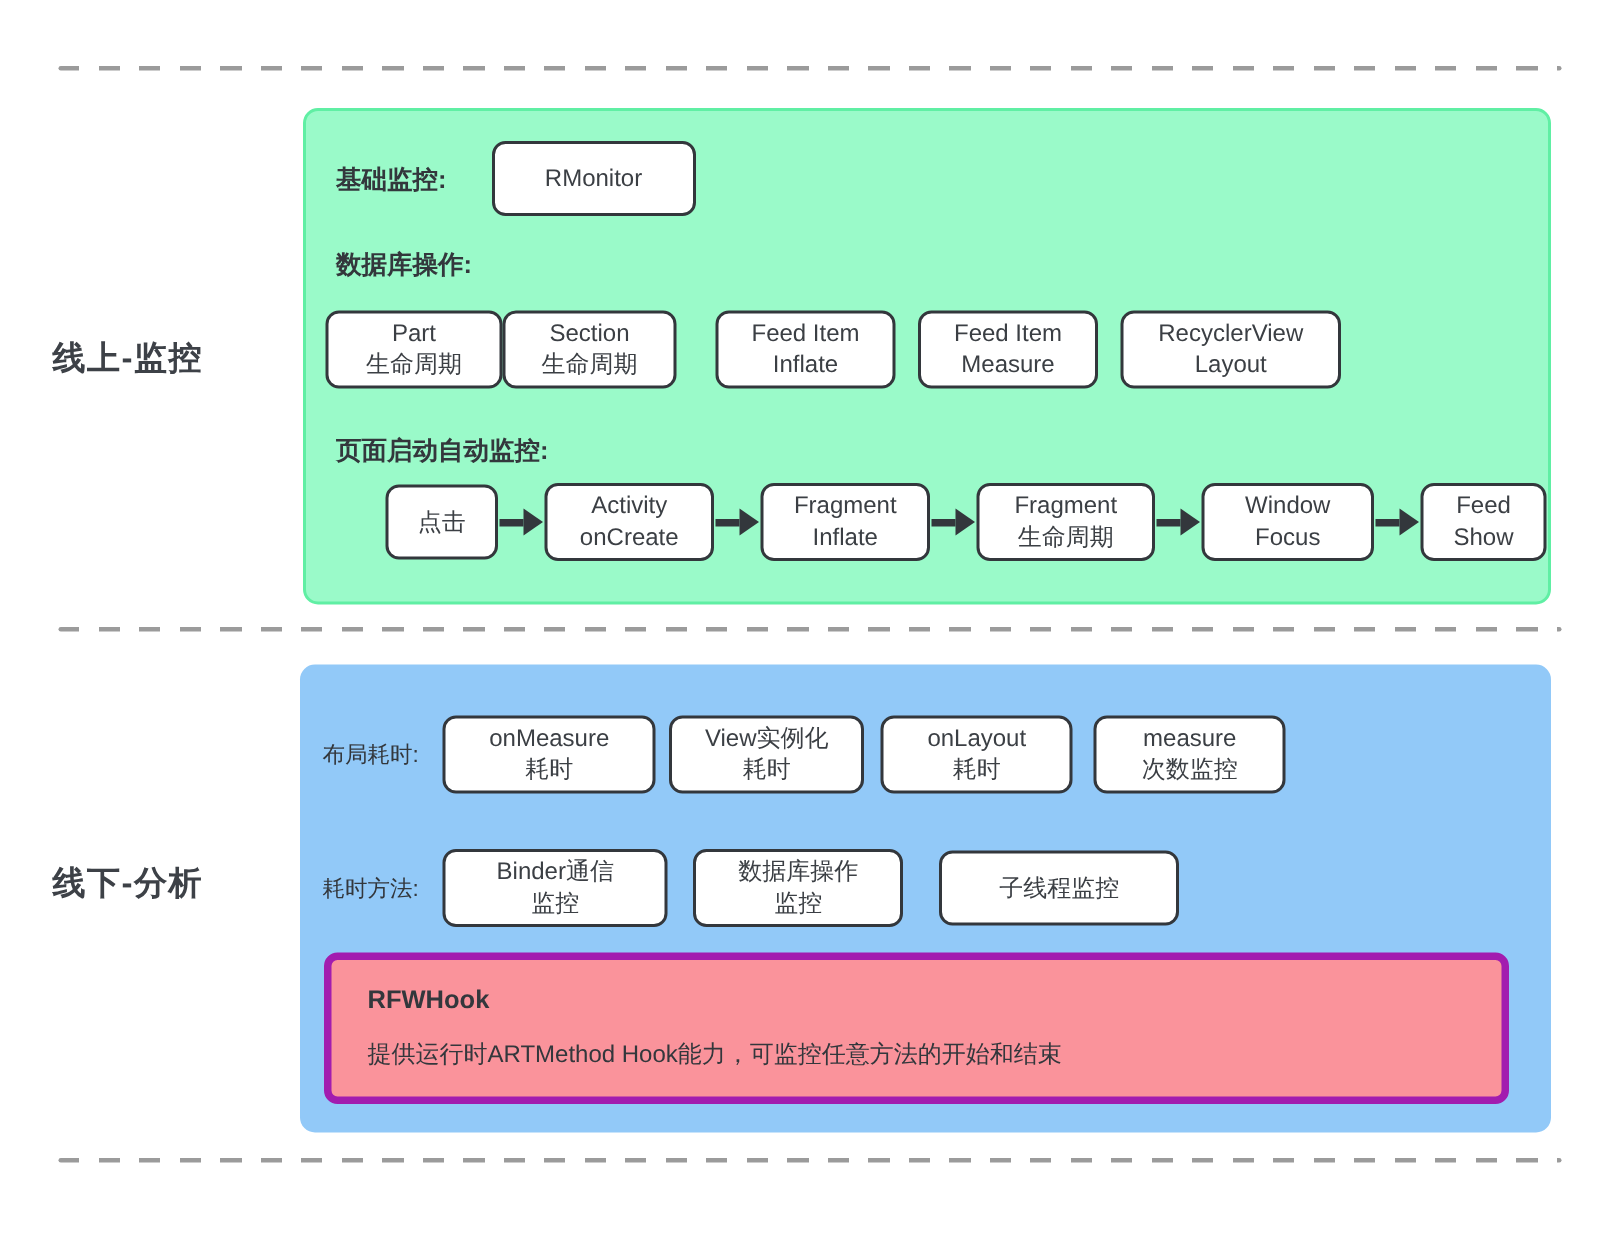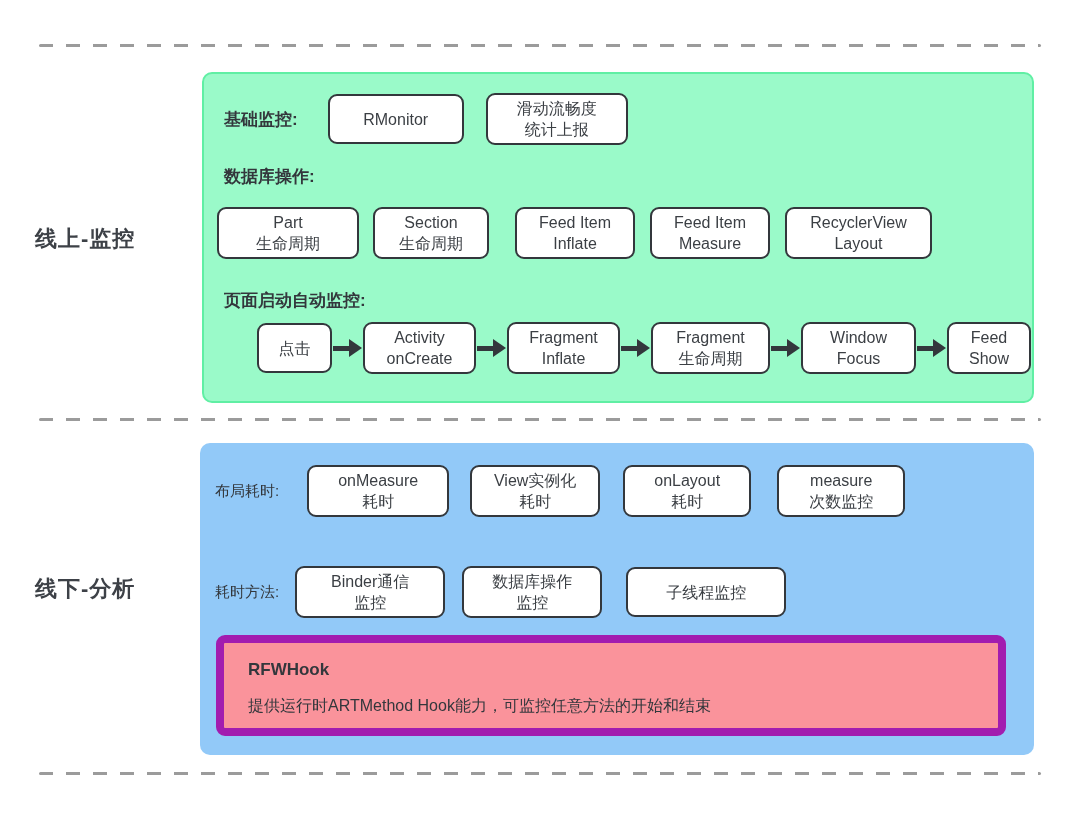--- a/index.html
+++ b/index.html
@@ -48,21 +48,21 @@
   .arrow { display:flex; align-items:center; flex:0 0 auto; margin:0 1px; }
   .arrow-shaft { width:16px; height:5px; background:#33373c; }
   .arrow-head {
     width:0; height:0;
     border-top:9px solid transparent; border-bottom:9px solid transparent;
     border-left:13px solid #33373c;
   }
 
   .hook-box {
     position:absolute; left:16px; top:192px; width:790px; height:101px;
-    background:#fa939b; border:8px solid #a21caf; border-radius:9px;
+    background:#fa939b; border:5px solid #a21caf; border-radius:9px;
     padding:17px 24px;
   }
   .hook-title { font-size:17px; font-weight:bold; color:#33373c; }
   .hook-desc { margin-top:16px; font-size:16px; color:#33373c; }
 </style>
 </head>
 <body>
 
 <div class="stage">
 
@@ -73,32 +73,28 @@
   <div class="side-label side-online">线上-监控</div>
   <div class="side-label side-offline">线下-分析</div>
 
   <div class="panel panel-online">
 
     <div class="row" style="left:20px; top:18px; height:54px;">
       <span class="sec-label" style="margin-right:30px;">基础监控:</span>
       <div class="nbox" style="width:136px; margin-right:22px;">
         <span>RMonitor</span>
       </div>
-      <div class="nbox" style="width:142px;">
-        <span>滑动流畅度</span>
-        <span>统计上报</span>
-      </div>
     </div>
 
     <div class="row" style="left:20px; top:90px; height:24px;">
       <span class="sec-label">数据库操作:</span>
     </div>
 
     <div class="row" style="left:13px; top:130px; height:58px;">
-      <div class="nbox" style="width:142px; margin-right:14px;">
+      <div class="nbox" style="width:118px; margin-right:0;">
         <span>Part</span>
         <span>生命周期</span>
       </div>
       <div class="nbox" style="width:116px; margin-right:26px;">
         <span>Section</span>
         <span>生命周期</span>
       </div>
       <div class="nbox" style="width:120px; margin-right:15px;">
         <span>Feed Item</span>
         <span>Inflate</span>
@@ -159,21 +155,21 @@
       </div>
       <div class="nbox" style="width:84px;align-items:center;">
         <span>Feed</span>
         <span>Show</span>
       </div>
     </div>
   </div>
 
   <div class="panel panel-offline">
 
-    <div class="row" style="left:15px; top:18px; height:60px;gap:12px;">
+    <div class="row" style="left:15px; top:30px; height:60px;">
       <span class="plain-label" style="margin-right:16px;">布局耗时:</span>
       <div class="nbox" style="width:142px; margin-right:9px;">
         <span>onMeasure</span>
         <span>耗时</span>
       </div>
       <div class="nbox" style="width:130px; margin-right:11px;">
         <span>View实例化</span>
         <span>耗时</span>
       </div>
       <div class="nbox" style="width:128px; margin-right:14px;">

